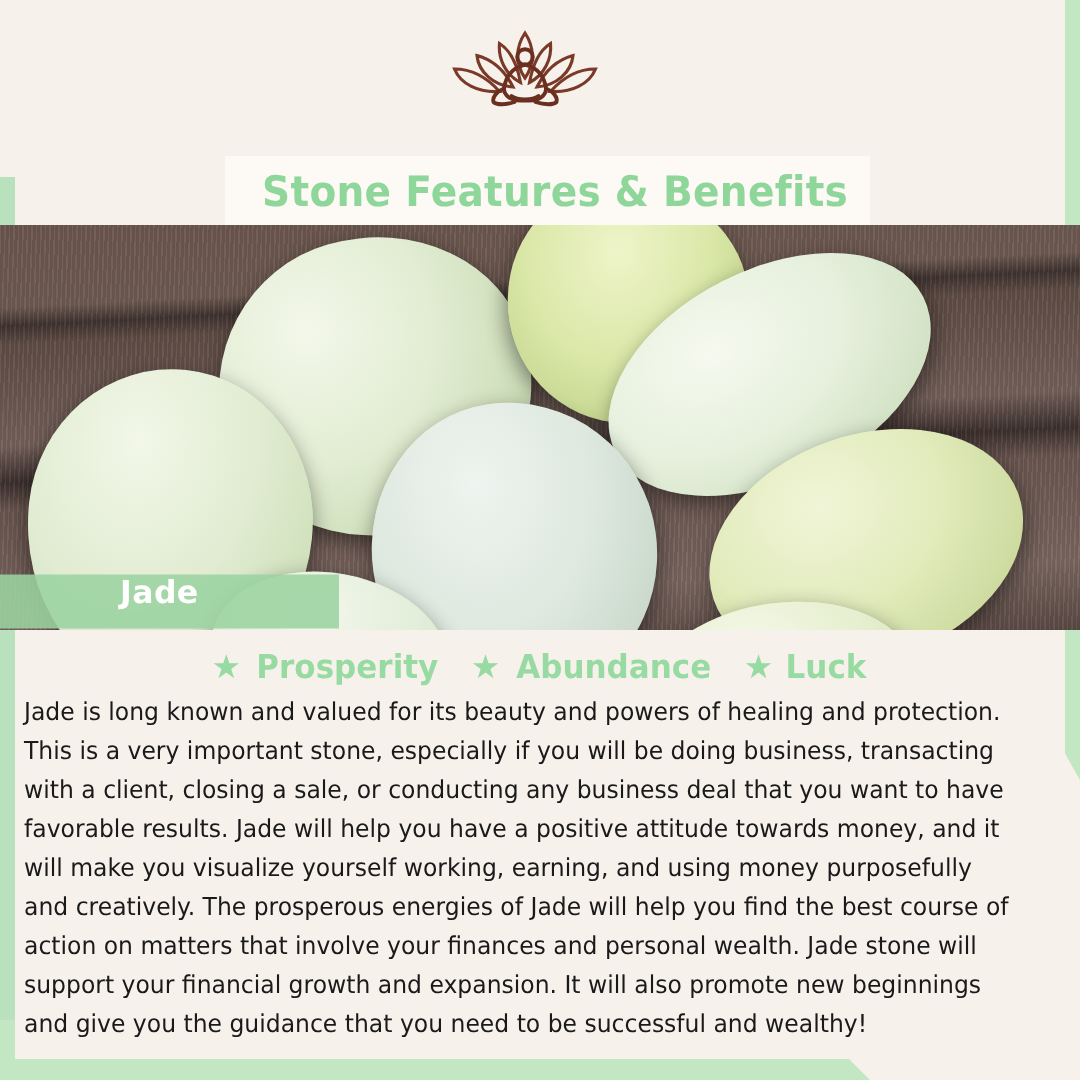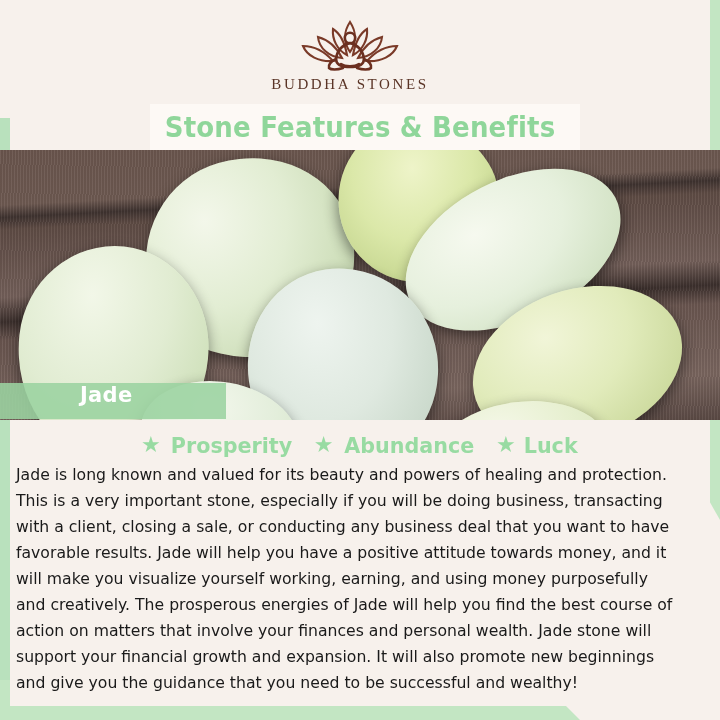--- a/index.html
+++ b/index.html
@@ -86,21 +86,21 @@
 
   
   .title-banner {
     position: absolute;
     left: 150px; top: 104px;
     width: 430px; height: 46px;
     background: #fdf9f5;
     z-index: 6;
     display: flex;
     align-items: center;
-    justify-content: flex-start;
+    justify-content: flex-end;
   }
   .title-text {
     font-family: "DejaVu Sans", sans-serif;
     font-weight: bold;
     font-size: 28px;
     color: #8fd69a;
     letter-spacing: 0.2px;
     white-space: nowrap;
     transform: scaleX(0.93);
   }
@@ -250,21 +250,20 @@
         <path d="M112 34 C108 44, 96 50, 82 49 C90 40, 100 34, 112 34 Z"></path>
       </g>
       <g fill="none" stroke="#6b2f20" stroke-width="2.6" stroke-linecap="round" stroke-linejoin="round">
         <circle cx="65" cy="26" r="5.2"></circle>
         <path d="M65 31 C57 33, 52 39, 51 47 C51 52, 56 55, 62 55 L68 55 C74 55, 79 52, 79 47 C78 39, 73 33, 65 31 Z"></path>
         <path d="M51 47 C46 49, 43 53, 44 56 C46 58, 52 58, 58 56"></path>
         <path d="M79 47 C84 49, 87 53, 86 56 C84 58, 78 58, 72 56"></path>
         <path d="M56 52 C60 55, 70 55, 74 52"></path>
       </g>
     </svg>
-    <div class="brand-name">BUDDHA STONES</div>
   </div>
 
   <div class="title-banner">
     <div class="title-text">Stone Features &amp; Benefits</div>
   </div>
 
   <div class="photo">
     <div class="wood"></div>
     <div class="stone s1"></div>
     <div class="stone s2"></div>

